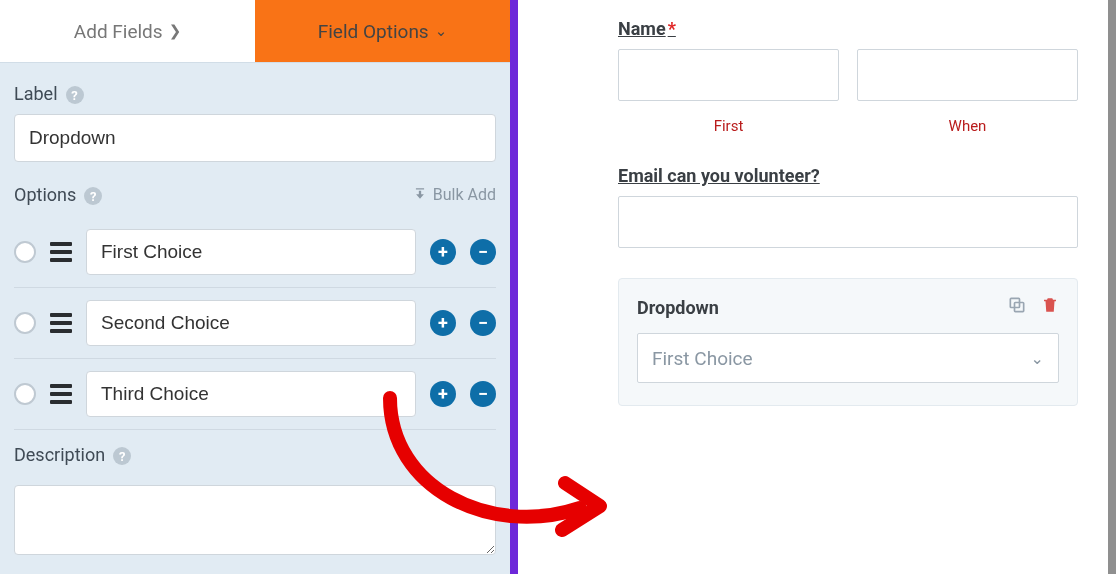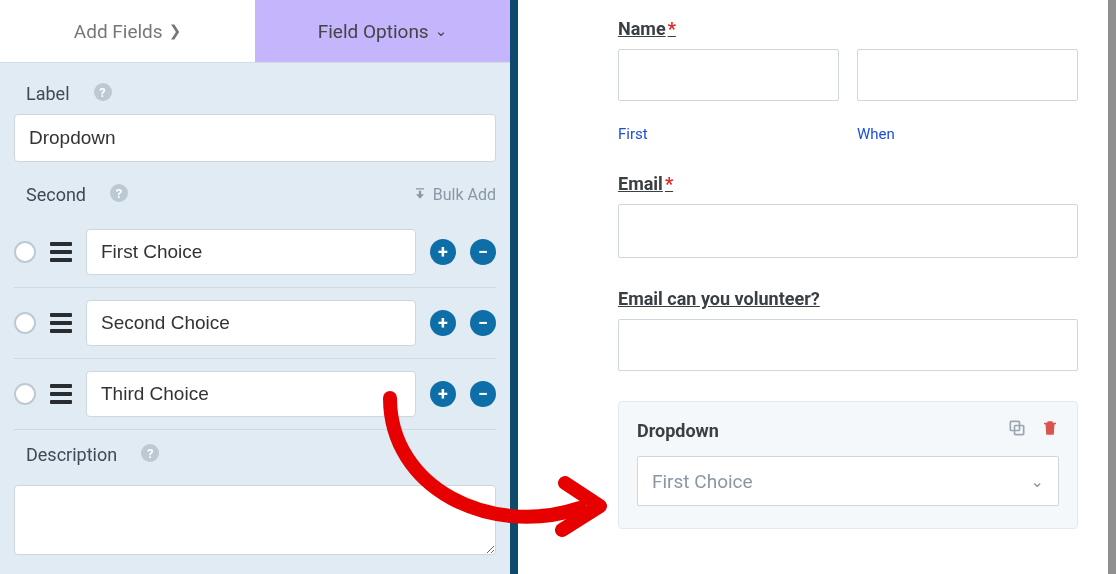--- a/index.html
+++ b/index.html
@@ -9,21 +9,21 @@
     width: 1116px;
     height: 574px;
     display: flex;
     overflow: hidden;
     position: relative;
   }
   .left-panel {
     width: 525px;
     height: 100%;
     background: #e1ebf3;
-    border-right: 8px solid #0c4a6e;
+    border-right: 8px solid #6d28d9;
     display: flex;
     flex-direction: column;
   }
   .tabs {
     display: flex;
     height: 63px;
     background: #fff;
     border-bottom: 1px solid #d1dde7;
   }
   .tab {
@@ -34,35 +34,34 @@
     gap: 6px;
     font-size: 19px;
     color: #777;
     cursor: pointer;
   }
   .tab .chev {
     font-size: 15px;
   }
   .tab.active {
     color: #444;
-    background: #c4b5fd;
+    background: #f97316;
   }
   .options-body {
     padding: 20px 14px 0 14px;
     flex: 1;
     overflow: hidden;
   }
   .section-label {
     display: flex;
-    align-items: flex-start;
-    gap: 24px;
+    align-items: flex-end;
+    gap: 8px;
     color: #3f4a55;
     font-size: 18px;
     margin-bottom: 10px;
-    margin-left: 12px;
   }
   .help-icon {
     width: 18px; height: 18px;
     border-radius: 50%;
     background: #bcc8d2;
     color: #fff;
     font-size: 13px;
     font-weight: bold;
     display: inline-flex;
     align-items: center;
@@ -185,22 +184,23 @@
   .name-col { flex: 1; }
   .pv-input {
     width: 100%;
     height: 52px;
     border: 1px solid #cfd6dc;
     border-radius: 2px;
     background: #fff;
   }
   .sublabel {
     font-size: 15px;
-    color: #1d4ed8;
-    margin-top: 24px;
+    color: #b91c1c;
+    margin-top: 16px;
+    text-align: center;
   }
   .email-input {
     width: 100%;
     height: 54px;
     border: 1px solid #cfd6dc;
     border-radius: 2px;
     background: #fff;
   }
   .vol-input {
     width: 100%;
@@ -277,21 +277,21 @@
   <div class="options-body">
 
     <div class="section-label">
       <span>Label</span>
       <span class="help-icon">?</span>
     </div>
     <input class="text-input" type="text" value="Dropdown" style="">
 
     <div class="choices-header">
       <div class="section-label" style="margin-bottom:0">
-        <span>Second</span>
+        <span>Options</span>
         <span class="help-icon">?</span>
       </div>
       <div class="bulk-add">
         <span>
           <svg width="14" height="14" viewBox="0 0 24 24" fill="#8a97a3">
               <path d="M5 20h14v-2H5v2zm7-18L5.33 10h4.67v6h4v-6h4.67L12 2z" transform="rotate(180 12 12)"></path>
             </svg>
         </span>
         <span>Bulk Add</span>
       </div>
@@ -356,26 +356,20 @@
           <div class="pv-input"></div>
           <div class="sublabel">First</div>
         </div>
         <div class="name-col">
           <div class="pv-input"></div>
           <div class="sublabel">When</div>
         </div>
       </div>
     </div>
 
-    <div class="field">
-      <div class="field-label">
-        <span>Email</span><span class="req">*</span>
-      </div>
-      <div class="email-input"></div>
-    </div>
 
     <div class="field">
       <div class="field-label">
         <span>Email can you volunteer?</span>
       </div>
       <div class="vol-input"></div>
     </div>
 
     <div class="dropdown-wrap">
       <div class="dropdown-header">

